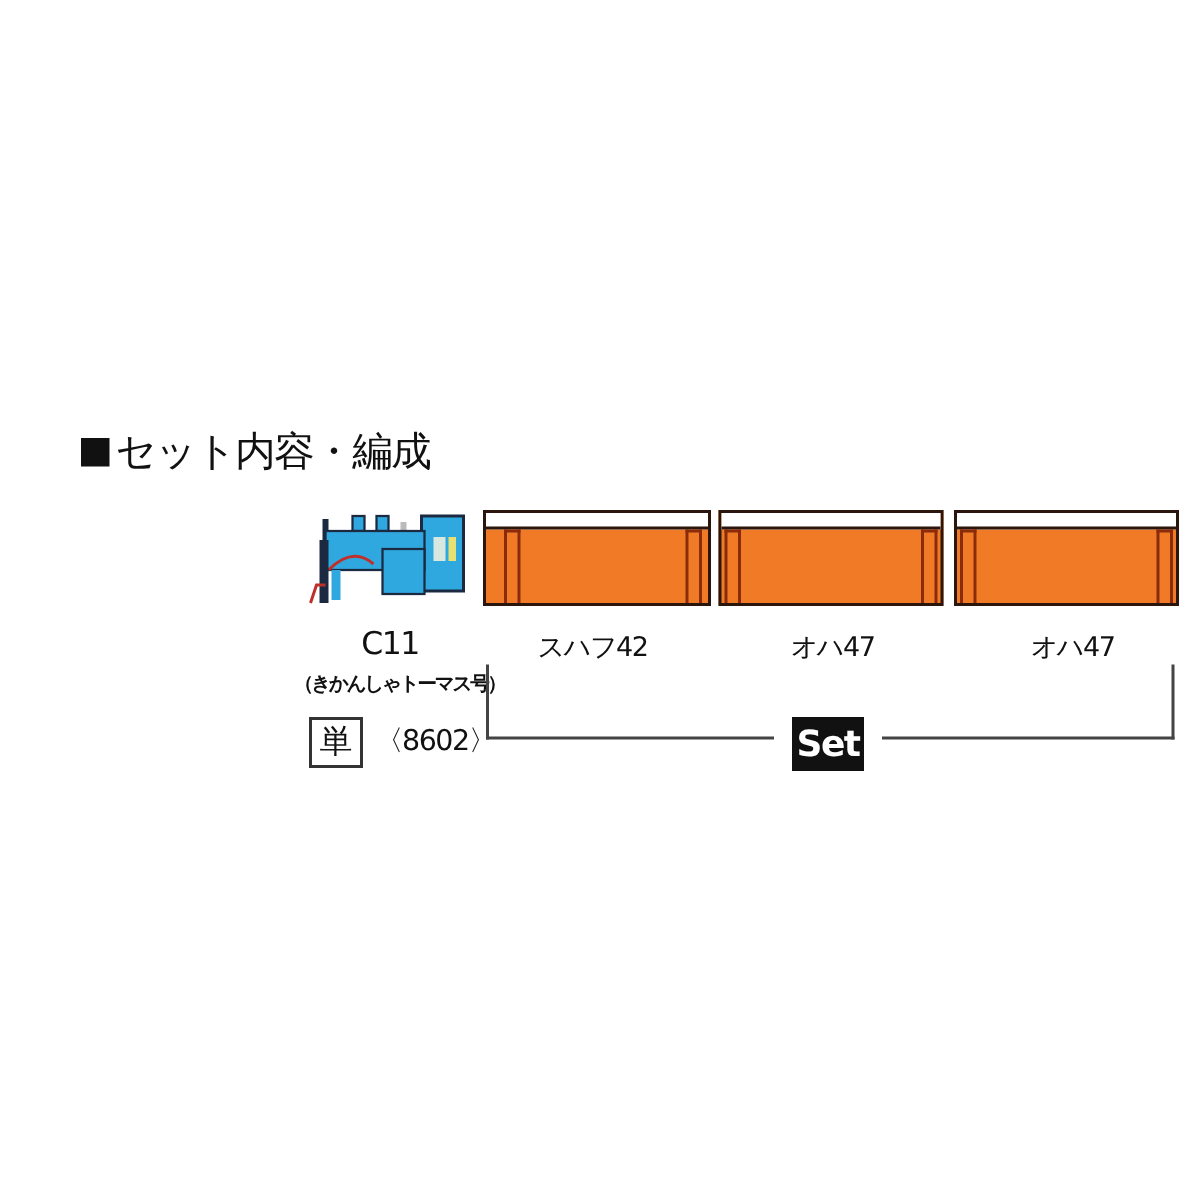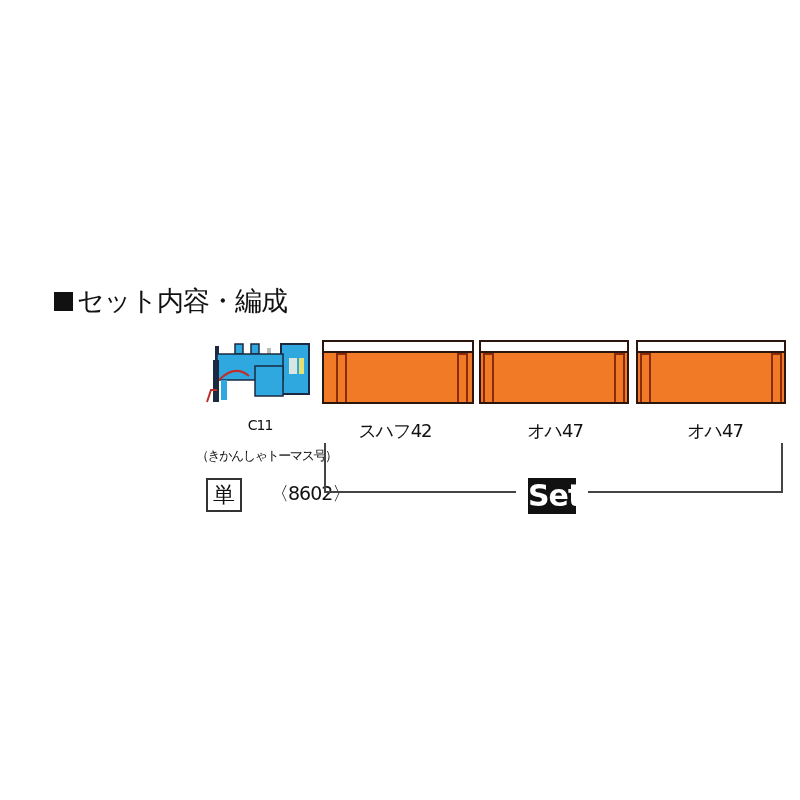--- a/index.html
+++ b/index.html
@@ -7,23 +7,23 @@
          font-family: "DejaVu Sans", sans-serif; color: #111; }
   .title { position: absolute; left: 6px; top: 283px; font-size: 27px; letter-spacing: -1px; padding-left: 48px; }
   .title .sq { display: inline-block; width: 19px; height: 19px; background: #111; margin-right: 4px; vertical-align: -1px; }
   .loco { position: absolute; left: 205px; top: 340px; width: 115px; height: 70px; }
   .car { position: absolute; top: 340px; height: 64px; background: #f07a26; border: 2px solid #2a160d; box-sizing: border-box; }
   .car .roof { position: absolute; left: 0; right: 0; top: 0; height: 9px; background: #fff; border-bottom: 2px solid #2a160d; }
   .car .door { position: absolute; top: 11px; bottom: 0; width: 11px; border-left: 2px solid #8a2c0c; border-right: 2px solid #8a2c0c; border-top: 2px solid #8a2c0c; box-sizing: border-box; }
   .label { position: absolute; font-size: 18px; text-align: center; letter-spacing: -1px; }
   .sub { position: absolute; font-size: 13px; letter-spacing: -1.5px; }
   .tan { position: absolute; left: 206px; top: 478px; width: 36px; height: 34px; border: 2px solid #333; box-sizing: border-box; font-size: 22px; text-align: center; line-height: 30px; }
-  .num { position: absolute; left: 250px; top: 481px; font-size: 19px; letter-spacing: -1px; margin-left: 20px; }
+  .num { position: absolute; left: 250px; top: 481px; font-size: 19px; letter-spacing: -1px; }
   .bracket { position: absolute; left: 324px; top: 443px; width: 459px; height: 50px; border-left: 2px solid #444; border-right: 2px solid #444; border-bottom: 2px solid #444; box-sizing: border-box; }
-  .set { position: absolute; left: 528px; top: 478px; width: 48px; height: 36px; background: #111; color: #fff; font-size: 30px; text-align: center; line-height: 36px; font-weight: bold; letter-spacing: -1px; }
+  .set { position: absolute; left: 528px; top: 478px; width: 48px; height: 36px; background: #111; color: #fff; font-size: 24px; text-align: center; line-height: 36px; font-weight: bold; letter-spacing: -1px; }
   .setgap { position: absolute; left: 516px; top: 486px; width: 72px; height: 10px; background: #fff; }
 </style>
 </head>
 <body>
 
 <div class="title">
   <span class="sq"></span><span>セット内容・編成</span>
 </div>
 
 <svg class="loco" viewBox="0 0 115 70">
@@ -51,22 +51,22 @@
   <div class="roof"></div>
   <div class="door" style="left:2px;"></div>
   <div class="door" style="right:2px;"></div>
 </div>
 <div class="car" style="left:636px;width:150px;">
   <div class="roof"></div>
   <div class="door" style="left:2px;"></div>
   <div class="door" style="right:2px;"></div>
 </div>
 
-<div class="label" style="left:225px;top:417px;width:70px;font-size:14px;">C11</div>
-<div class="sub" style="left:196px;top:447px;">（きかんしゃトーマス号）</div>
+<div class="label" style="left:225px;top:417px;width:70px;font-size:21px;">C11</div>
+<div class="sub" style="left:196px;top:447px;font-weight:bold;">（きかんしゃトーマス号）</div>
 <div class="tan">単</div>
 <div class="num">〈8602〉</div>
 
 <div class="label" style="left:340px;top:419px;width:110px;">スハフ42</div>
 <div class="label" style="left:500px;top:419px;width:110px;">オハ47</div>
 <div class="label" style="left:660px;top:419px;width:110px;">オハ47</div>
 
 <div class="bracket"></div>
 <div class="setgap"></div>
 <div class="set">Set</div>

